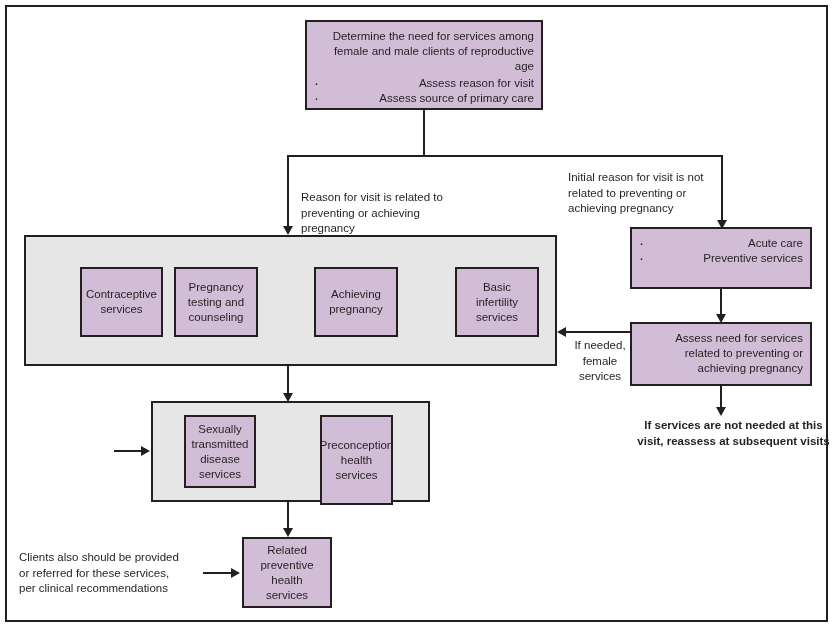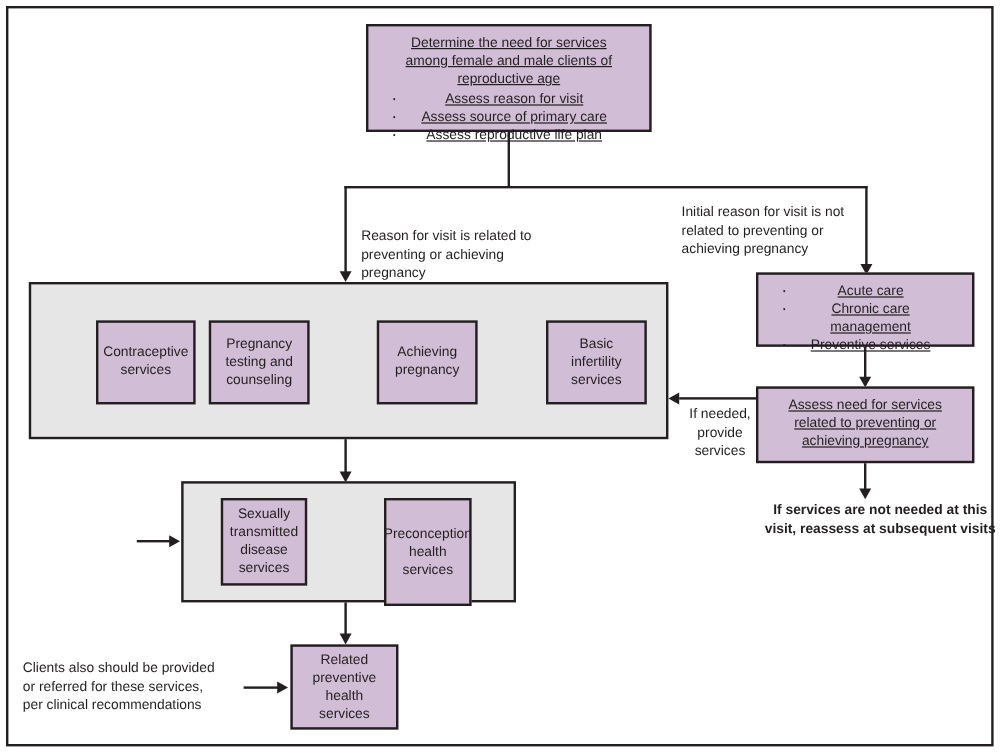--- a/index.html
+++ b/index.html
@@ -36,23 +36,22 @@
     font-size: 11.5px;
     line-height: 15px;
   }
   .pbox.center {
     display: flex;
     align-items: center;
     justify-content: center;
     text-align: center;
   }
   .pbox.listbox {
-    padding: 7px 19px;
-    text-align: center;
-    text-decoration: underline;
+    padding: 7px 7px;
+    text-align: right;
   }
   .graybox {
     position: absolute;
     background: #e6e6e6;
     border: 2px solid #231f20;
     box-sizing: border-box;
   }
   .note {
     position: absolute;
     color: #231f20;
@@ -103,56 +102,54 @@
 <body>
 
 <div id="canvas">
   <div id="frame"></div>
 
   <div class="pbox listbox" style="left:305px; top:20px; width:238px; height:90px;">
     <div>Determine the need for services among female and male clients of reproductive age</div>
     <ul class="bullets" style="margin-top:2px;">
       <li>Assess reason for visit</li>
       <li>Assess source of primary care</li>
-      <li>Assess reproductive life plan</li>
     </ul>
   </div>
 
   <div class="ln vln" style="left:423px; top:110px; height:46px;"></div>
 
   <div class="ln hln" style="left:287px; top:155px; width:436px;"></div>
 
   <div class="ln vln" style="left:287px; top:155px; height:72px;"></div>
   <div class="arrow-down" style="left:283px; top:226px;"></div>
 
   <div class="ln vln" style="left:721px; top:155px; height:66px;"></div>
   <div class="arrow-down" style="left:717px; top:220px;"></div>
 
   <div class="note" style="left:301px; top:170px; width:170px;margin-top:20px;">Reason for visit is related to preventing or achieving pregnancy</div>
   <div class="note" style="left:568px; top:170px; width:150px;">Initial reason for visit is not related to preventing or achieving pregnancy</div>
 
   <div class="pbox listbox" style="left:630px; top:227px; width:182px; height:62px;">
     <ul class="bullets">
       <li>Acute care</li>
-      <li>Chronic care management</li>
       <li>Preventive services</li>
     </ul>
   </div>
 
   <div class="ln vln" style="left:720px; top:289px; height:28px;"></div>
   <div class="arrow-down" style="left:716px; top:314px;"></div>
 
   <div class="pbox listbox" style="left:630px; top:322px; width:182px; height:64px;">
     <div>Assess need for services related to preventing or achieving pregnancy</div>
   </div>
 
   <div class="ln hln" style="left:566px; top:331px; width:64px;"></div>
   <div class="arrow-left" style="left:557px; top:327px;"></div>
   <div class="note center" style="left:560px; top:338px; width:80px;">If needed,
-provide
+female
 services</div>
 
   <div class="ln vln" style="left:720px; top:386px; height:24px;"></div>
   <div class="arrow-down" style="left:716px; top:407px;"></div>
   <div class="note center" style="left:626px; top:418px; width:215px;font-weight:bold;">If services are not needed at this
 visit, reassess at subsequent visits</div>
 
   <div class="graybox" style="left:24px; top:235px; width:533px; height:131px;"></div>
 
   <div class="pbox center" style="left:37px; top:267px; width:83px; height:70px;margin-left:43px;">

